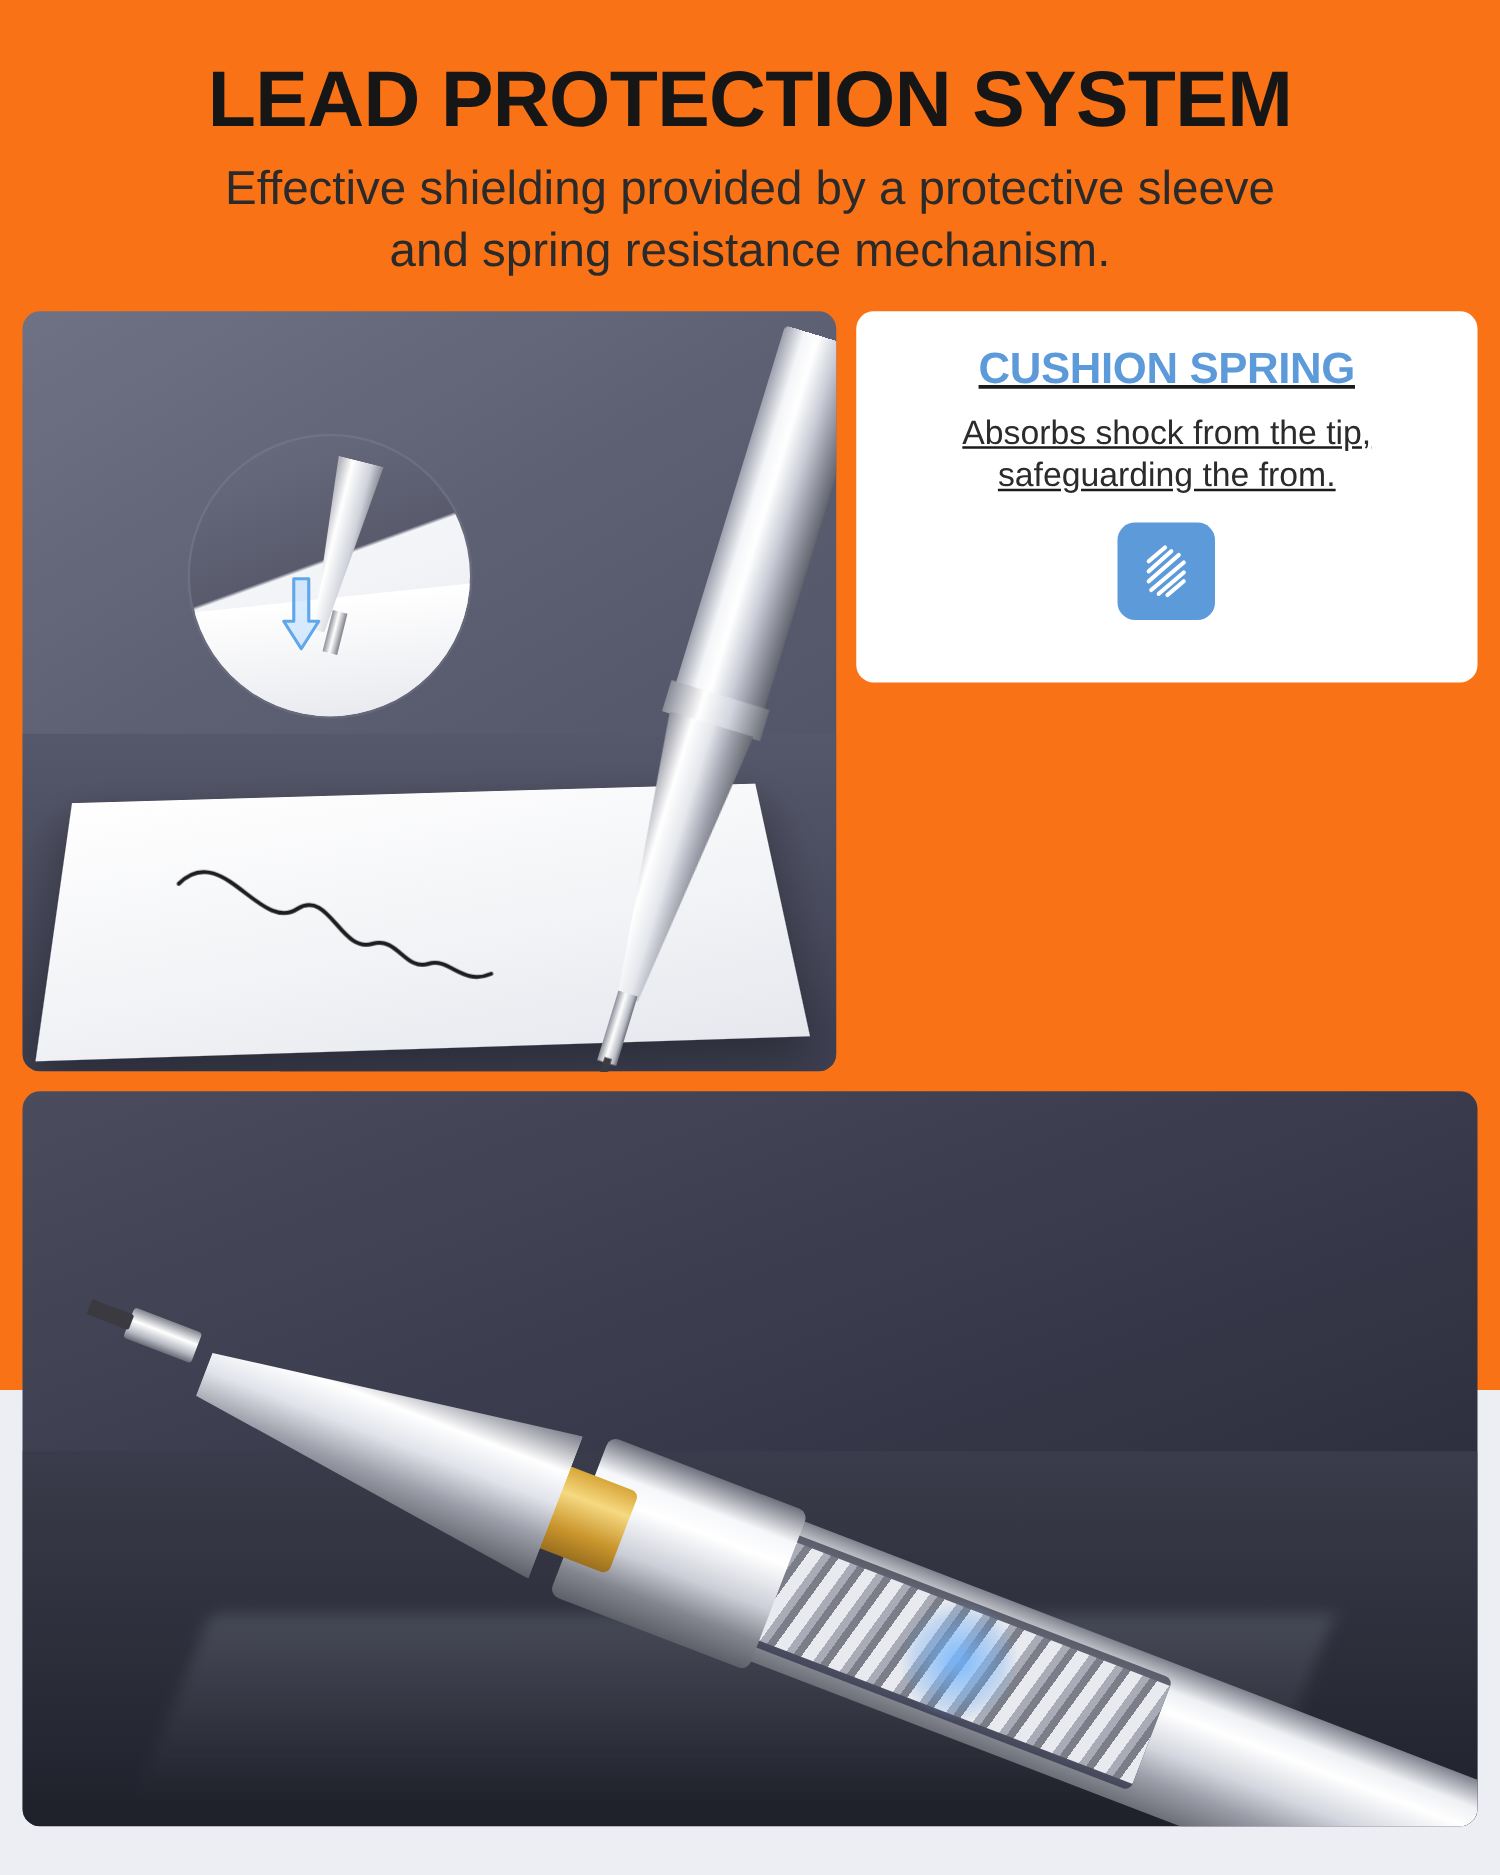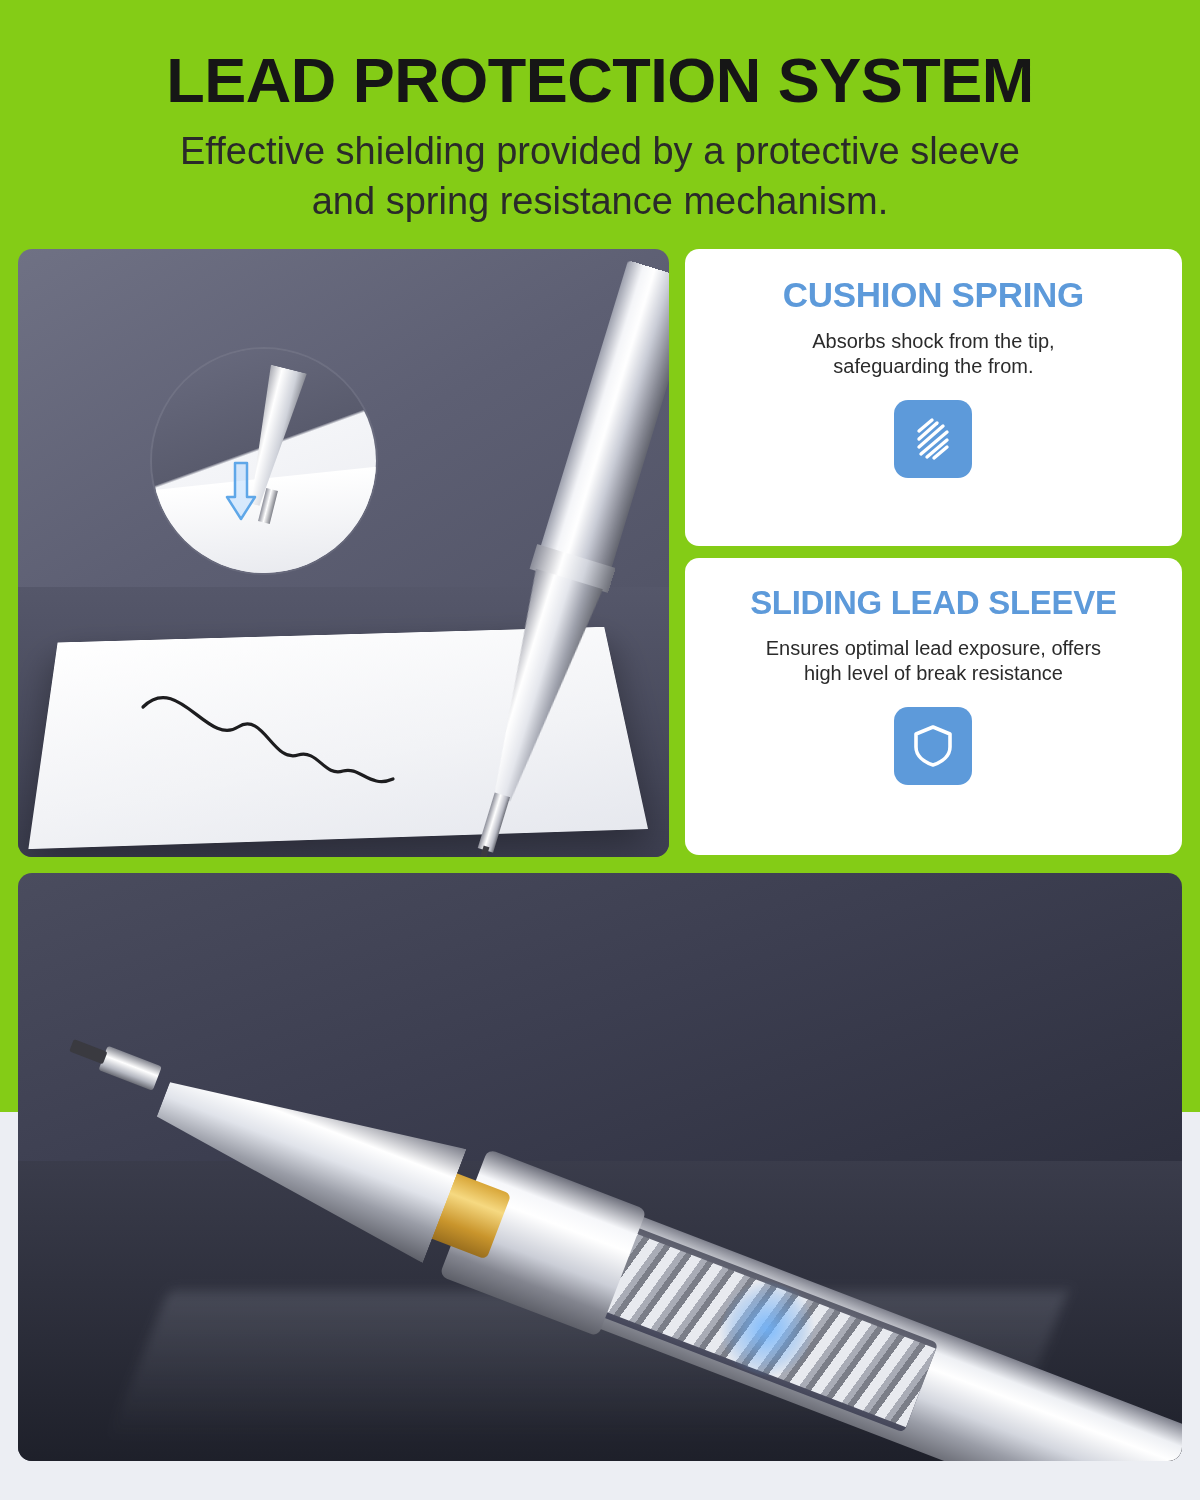--- a/index.html
+++ b/index.html
@@ -12,21 +12,21 @@
     height: 1500px;
     font-family: "Liberation Sans", sans-serif;
     color: #1b1b1b;
     overflow: hidden;
     position: relative;
   }
 
   .page {
     width: 1200px;
     height: 1112px;
-    background: #84cc16;
+    background: #f97316;
     position: relative;
     box-sizing: border-box;
     padding: 0 18px;
   }
 
   
   .header {
     padding-top: 48px;
     text-align: center;
   }
@@ -194,42 +194,43 @@
     top: 112px;
     width: 34px;
     height: 62px;
   }
 
   
   .right-col {
     width: 498px;
     display: flex;
     flex-direction: column;
-    gap: 12px;
+    gap: 24px;
+    text-decoration: underline;
   }
   .card {
     background: #ffffff;
     border-radius: 14px;
     padding: 26px 22px 22px 22px;
     text-align: center;
     box-sizing: border-box;
   }
   .card-1 { height: 297px; }
   .card-2 { height: 297px; }
   .card-title {
     font-size: 35px;
     font-weight: bold;
     color: #5d9ada;
     letter-spacing: -0.3px;
     margin: 0 0 14px 0;
     white-space: nowrap;
   }
   .card-title.small { font-size: 33px; }
   .card-text {
-    font-size: 20px;
+    font-size: 27px;
     line-height: 1.28;
     color: #2b2b2b;
     margin: 0 auto 20px auto;
     max-width: 430px;
   }
   .card-icon {
     width: 78px;
     height: 78px;
     border-radius: 14px;
     background: #5d9ada;
@@ -415,32 +416,20 @@
               <line x1="9" y1="23" x2="27" y2="7"></line>
               <line x1="9" y1="31" x2="33" y2="10"></line>
               <line x1="11" y1="38" x2="37" y2="16"></line>
               <line x1="17" y1="41" x2="37" y2="24"></line>
               <line x1="24" y1="42" x2="37" y2="31"></line>
             </g>
           </svg>
         </div>
       </div>
 
-      <div class="card card-2">
-        <h2 class="card-title small">SLIDING LEAD SLEEVE</h2>
-        <p class="card-text">
-          <span>Ensures optimal lead exposure,  offers</span><br>
-          <span>high level of break resistance</span>
-        </p>
-        <div class="card-icon">
-          <svg width="46" height="46" viewBox="0 0 46 46" aria-hidden="true">
-            <path d="M23 4 L40 11 V24 C40 33 32 39 23 42 C14 39 6 33 6 24 V11 Z" fill="none" stroke="#ffffff" stroke-width="3.6" stroke-linejoin="round"></path>
-          </svg>
-        </div>
-      </div>
 
     </div>
   </div>
 
   <div class="hero-bottom">
     <div class="hb-surface"></div>
     <div class="reflection"></div>
 
     <div class="big-pencil">
       <div class="bp-body"></div>

